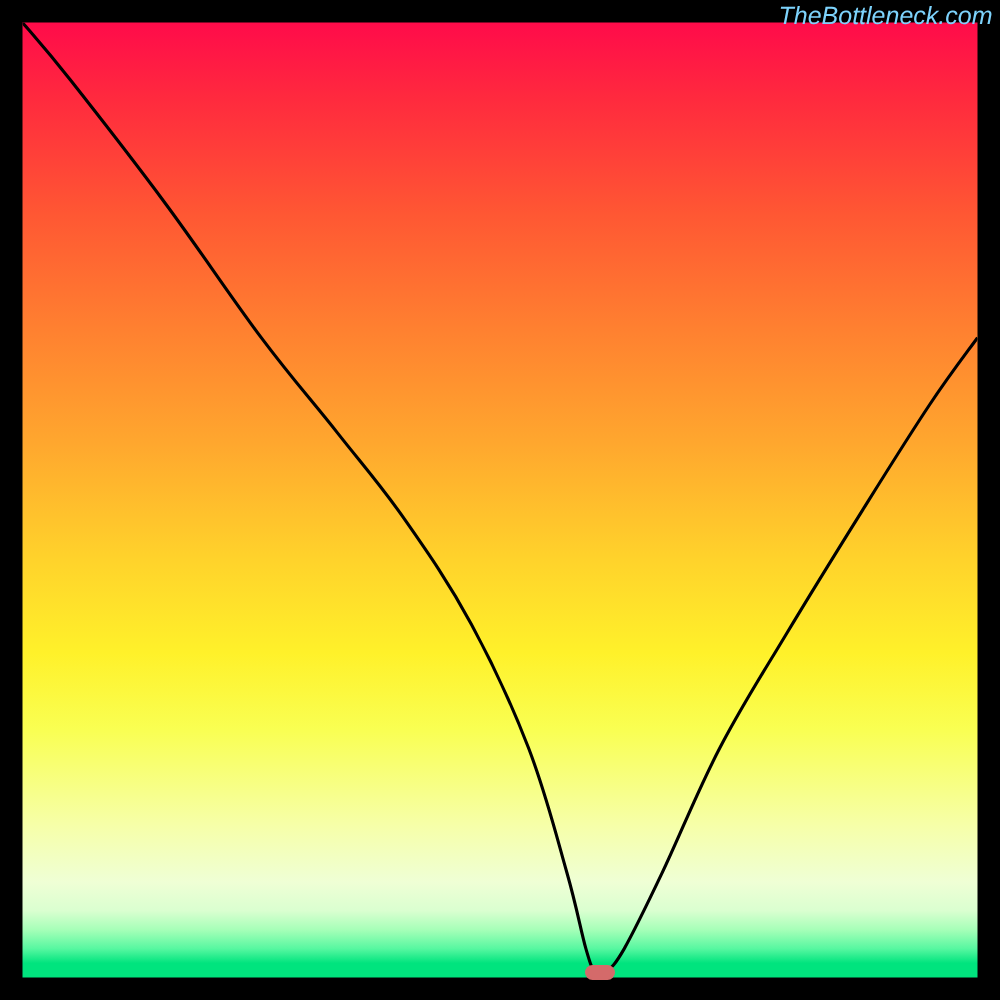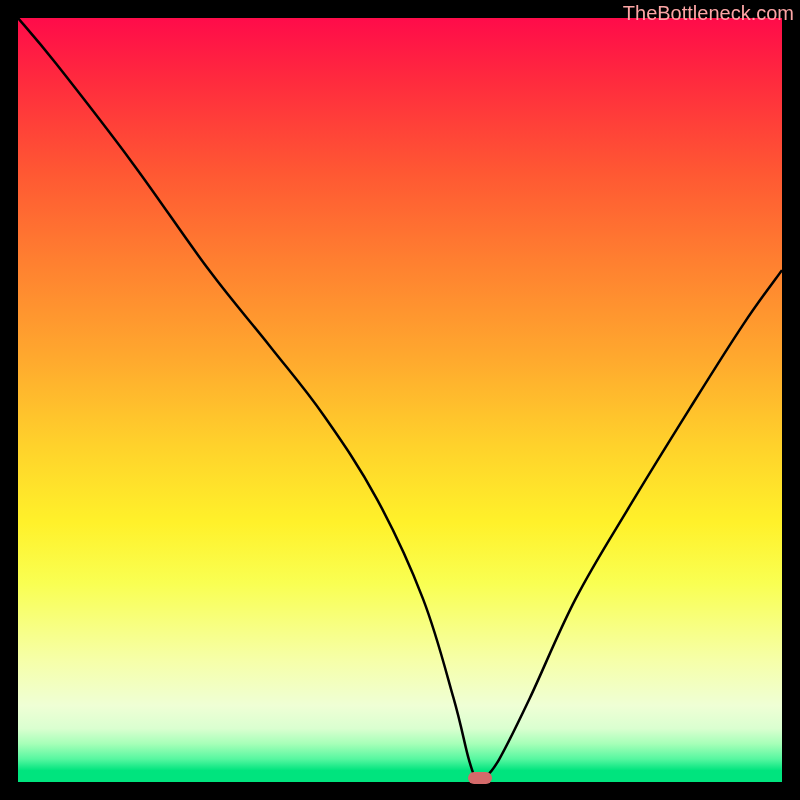--- a/index.html
+++ b/index.html
@@ -8,24 +8,25 @@
     width: 800px;
     height: 800px;
     background: #000;
     position: relative;
     font-family: Arial, sans-serif;
   }
   .watermark {
     position: absolute;
     top: 2px;
     right: 6px;
-    color: #fca5a5;
+    color: #7dd3fc;
     font-size: 20px;
     font-weight: 500;
     z-index: 10;
+    font-style: italic;
   }
   .plot-area {
     position: absolute;
     left: 18px;
     top: 18px;
     width: 764px;
     height: 764px;
     background: linear-gradient(to bottom,
       #ff0b4a 0%,
       #ff2a3e 8%,

